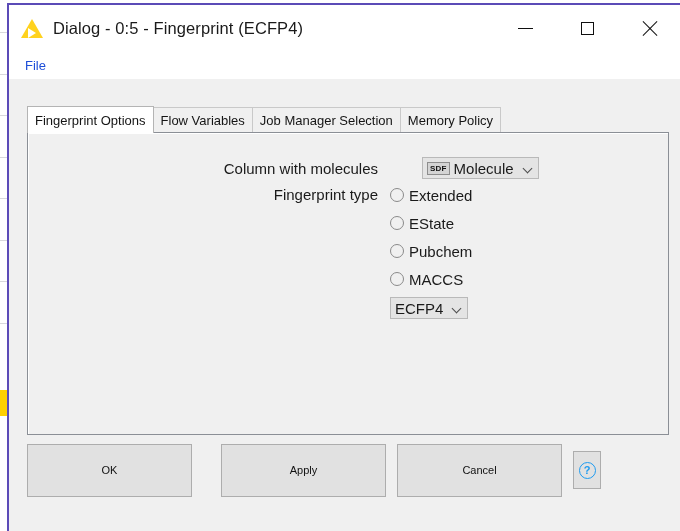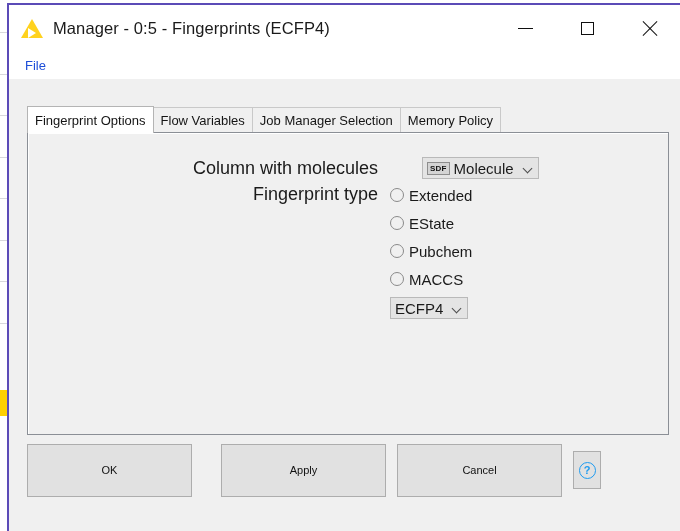--- a/index.html
+++ b/index.html
@@ -198,21 +198,21 @@
   .form-row {
     display: flex;
     align-items: center;
     height: 26px;
   }
   .form-label {
     width: 358px;
     text-align: right;
     padding-right: 8px;
     box-sizing: border-box;
-    font-size: 18px;
+    font-size: 15px;
     color: #1a1a1a;
     white-space: nowrap;
   }
   .form-field {
     flex: 1;
     display: flex;
     align-items: center;
     padding-left: 36px;
   }
 
@@ -383,21 +383,21 @@
   <div class="bg-yellow-node"></div>
 </div>
 
 <div id="dialog-window">
 
   <div id="title-bar">
     <div id="app-icon">
       <span class="tri-outer"></span>
       <span class="tri-inner"></span>
     </div>
-    <div id="title-text">Manager - 0:5 - Fingerprints (ECFP4)</div>
+    <div id="title-text">Dialog - 0:5 - Fingerprint (ECFP4)</div>
 
     <div id="window-controls">
       <div class="win-btn">
         <span class="gl-min"></span>
       </div>
       <div class="win-btn">
         <span class="gl-max"></span>
       </div>
       <div class="win-btn">
         <span class="gl-close"></span>

